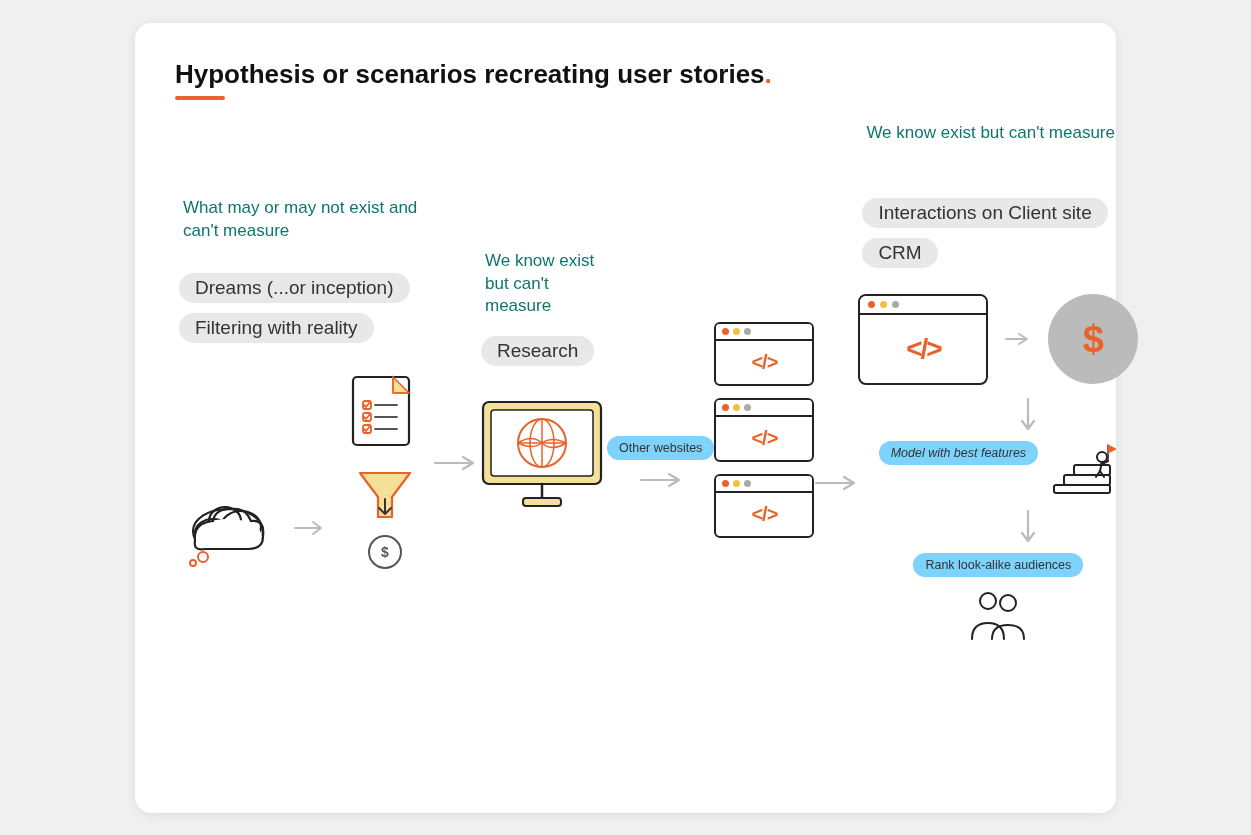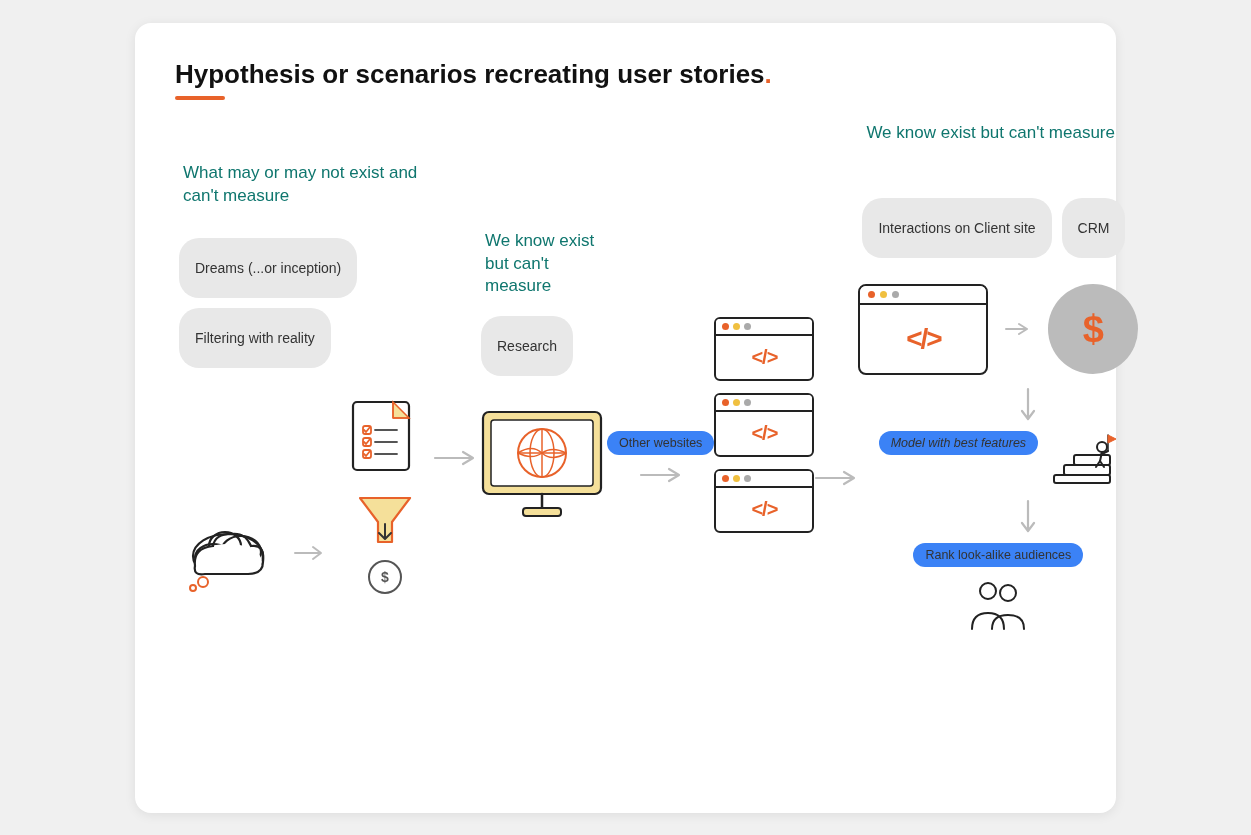--- a/index.html
+++ b/index.html
@@ -43,37 +43,37 @@
       text-align: left;
       width: 100%;
       min-height: 58px;
       padding: 0 8px;
       margin-bottom: 18px;
       line-height: 1.35;
     }
     .pill {
       background: #e8e8e8;
       border-radius: 20px;
-      padding: 22px 16px;
-      font-size: 14px;
+      padding: 4px 16px;
+      font-size: 19px;
       color: #333;
       white-space: nowrap;
     }
     .pills-row {
       display: flex;
       flex-direction: row;
       gap: 10px;
       width: 100%;
       padding: 0 4px;
       margin-bottom: 14px;
       flex-wrap: wrap;
     }
 
     .label-badge {
-      background: #3b82f6;
+      background: #7dd3fc;
       border-radius: 16px;
       padding: 5px 12px;
       font-size: 12.5px;
       color: #333;
       text-align: center;
       white-space: nowrap;
     }
 
     
     .browser-win {

